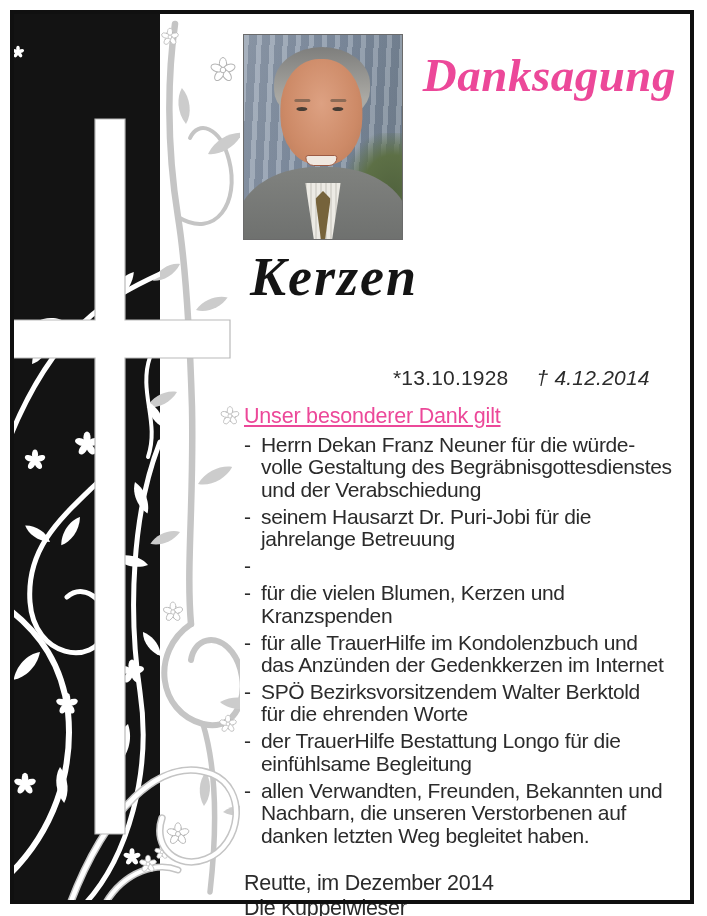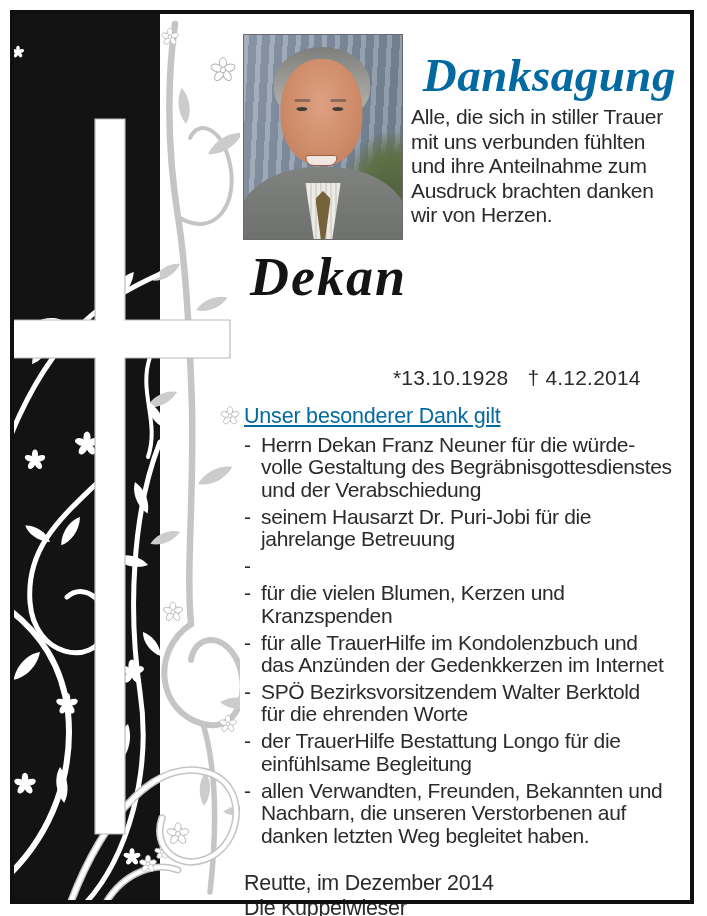--- a/index.html
+++ b/index.html
@@ -30,29 +30,29 @@
       background:linear-gradient(180deg,#80827f,#6e706e);border-radius:46% 46% 0 0/78% 78% 0 0;}
   .photo .shirt{position:absolute;left:50%;bottom:0;transform:translateX(-50%);width:42px;height:56px;
       background:repeating-linear-gradient(90deg,#eceae4 0 3px,#d8d6cf 3px 5px);
       clip-path:polygon(8% 0,92% 0,72% 100%,28% 100%);}
   .photo .tie{position:absolute;left:50%;bottom:0;transform:translateX(-50%);width:15px;height:48px;
       background:#8a7648;clip-path:polygon(50% 0,100% 16%,64% 100%,36% 100%,0 16%);
       box-shadow:inset 0 0 0 30px rgba(60,45,20,.25);}
   
   .title{position:absolute;left:400px;top:48px;width:276px;text-align:right;z-index:6;
          font-family:"Liberation Serif",serif;font-style:italic;font-weight:bold;
-         font-size:47px;color:#0369a1;letter-spacing:.5px;}
+         font-size:47px;color:#ec4899;letter-spacing:.5px;}
   .intro{position:absolute;left:411px;top:105px;width:270px;z-index:6;
          font-size:21px;line-height:24.6px;letter-spacing:-0.3px;white-space:pre-line;color:#2b2b2b;}
   .name{position:absolute;left:250px;top:247px;z-index:6;font-family:"Liberation Serif",serif;
         font-style:italic;font-weight:bold;font-size:54px;line-height:60px;letter-spacing:2px;color:#141414;}
   .dates{position:absolute;left:393px;top:366px;z-index:6;font-size:21px;color:#2b2b2b;letter-spacing:.2px;}
-  .dates .death{margin-left:13px;}
+  .dates .death{margin-left:22px;font-style:italic;}
   .thanks-heading{position:absolute;left:244px;top:404px;z-index:6;font-size:21.5px;
-        letter-spacing:-0.2px;text-decoration:underline;color:#0369a1;}
+        letter-spacing:-0.2px;text-decoration:underline;color:#ec4899;}
   .thanks-list{position:absolute;left:244px;top:434px;width:444px;z-index:6;
         font-size:21px;line-height:22.4px;letter-spacing:-0.35px;color:#2b2b2b;}
   .thanks-item{display:flex;margin-bottom:4.6px;}
   .thanks-item .dash{flex:0 0 17px;}
   .thanks-item .txt{white-space:pre-line;}
   .footer{position:absolute;left:244px;top:871px;width:434px;display:flex;z-index:6;
         justify-content:space-between;font-size:21.5px;letter-spacing:-0.3px;color:#2b2b2b;flex-direction:column;}
 </style>
 </head>
 <body>
@@ -158,28 +158,23 @@
       <div class="eye-r" style="left:52px;top:48px;position:absolute"></div>
       <div class="smile"></div>
     </div>
     <div class="suit"></div>
     <div class="shirt"></div>
     <div class="tie"></div>
   </div>
 
   <div class="title">Danksagung</div>
 
-  <div class="intro">Alle, die sich in stiller Trauer
-mit uns verbunden fühlten
-und ihre Anteilnahme zum
-Ausdruck brachten danken
-wir von Herzen.</div>
 
   <div class="name">
-    <div>Dekan</div>
+    <div>Kerzen</div>
   </div>
 
   <div class="dates">
     <span class="birth">*13.10.1928</span>
     <span class="death">† 4.12.2014</span>
   </div>
 
   <div class="thanks-heading">Unser besonderer Dank gilt</div>
 
   <div class="thanks-list">

